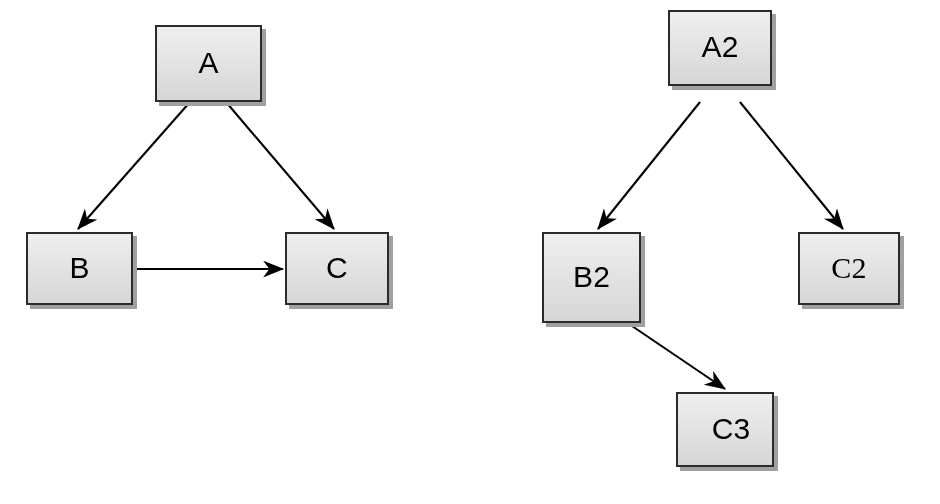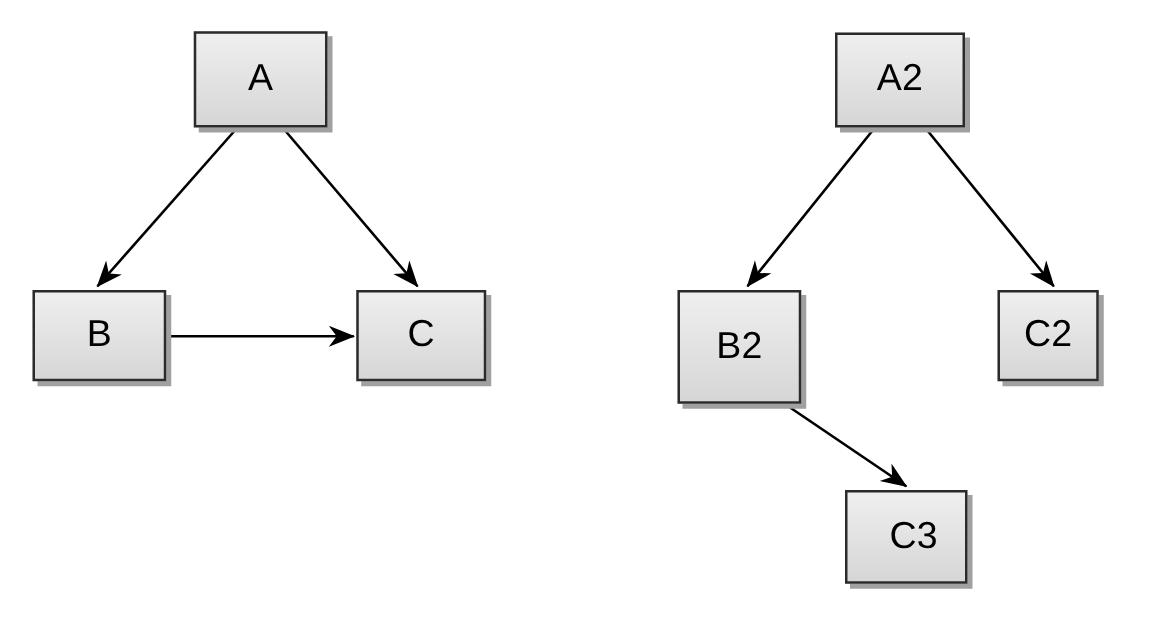--- a/index.html
+++ b/index.html
@@ -73,27 +73,27 @@
   <div id="nodes-group">
       <div class="node" style="left: 155px; top: 25px; width: 107px; height: 77px; border-color: rgb(43, 43, 43); background-image: linear-gradient(rgb(239, 239, 239) 0%, rgb(214, 214, 214) 100%); box-shadow: rgb(160, 160, 160) 4px 4px 0px 0px;">
         <span class="node-label">A</span>
       </div>
       <div class="node" style="left: 26px; top: 232px; width: 107px; height: 73px; border-color: rgb(43, 43, 43); background-image: linear-gradient(rgb(239, 239, 239) 0%, rgb(214, 214, 214) 100%); box-shadow: rgb(160, 160, 160) 4px 4px 0px 0px;">
         <span class="node-label">B</span>
       </div>
       <div class="node" style="left: 285px; top: 232px; width: 104px; height: 73px; border-color: rgb(43, 43, 43); background-image: linear-gradient(rgb(239, 239, 239) 0%, rgb(214, 214, 214) 100%); box-shadow: rgb(160, 160, 160) 4px 4px 0px 0px;">
         <span class="node-label">C</span>
       </div>
-      <div class="node" style="left: 668px; top: 26px; width: 104px; height: 76px; border-color: rgb(43, 43, 43); background-image: linear-gradient(rgb(239, 239, 239) 0%, rgb(214, 214, 214) 100%); box-shadow: rgb(160, 160, 160) 4px 4px 0px 0px;">
+      <div class="node" style="left: 668px; top: 10px; width: 104px; height: 76px; border-color: rgb(43, 43, 43); background-image: linear-gradient(rgb(239, 239, 239) 0%, rgb(214, 214, 214) 100%); box-shadow: rgb(160, 160, 160) 4px 4px 0px 0px;">
         <span class="node-label">A2</span>
       </div>
       <div class="node" style="left: 542px; top: 232px; width: 99px; height: 91px; border-color: rgb(43, 43, 43); background-image: linear-gradient(rgb(239, 239, 239) 0%, rgb(214, 214, 214) 100%); box-shadow: rgb(160, 160, 160) 4px 4px 0px 0px;">
         <span class="node-label">B2</span>
       </div>
-      <div class="node" style="left: 798px; top: 232px; width: 81px; height: 73px; border-color: rgb(43, 43, 43); background-image: linear-gradient(rgb(239, 239, 239) 0%, rgb(214, 214, 214) 100%); box-shadow: rgb(160, 160, 160) 4px 4px 0px 0px;">
+      <div class="node" style="left: 798px; top: 232px; width: 102px; height: 73px; border-color: rgb(43, 43, 43); background-image: linear-gradient(rgb(239, 239, 239) 0%, rgb(214, 214, 214) 100%); box-shadow: rgb(160, 160, 160) 4px 4px 0px 0px; font-family: Liberation Serif, serif;">
         <span class="node-label">C2</span>
       </div>
       <div class="node" style="left: 676px; top: 392px; width: 98px; height: 75px; border-color: rgb(43, 43, 43); background-image: linear-gradient(rgb(239, 239, 239) 0%, rgb(214, 214, 214) 100%); box-shadow: rgb(160, 160, 160) 4px 4px 0px 0px; padding-left: 12px;">
         <span class="node-label">C3</span>
       </div>
     </div>
 
 </div>
 
 </body></html>

